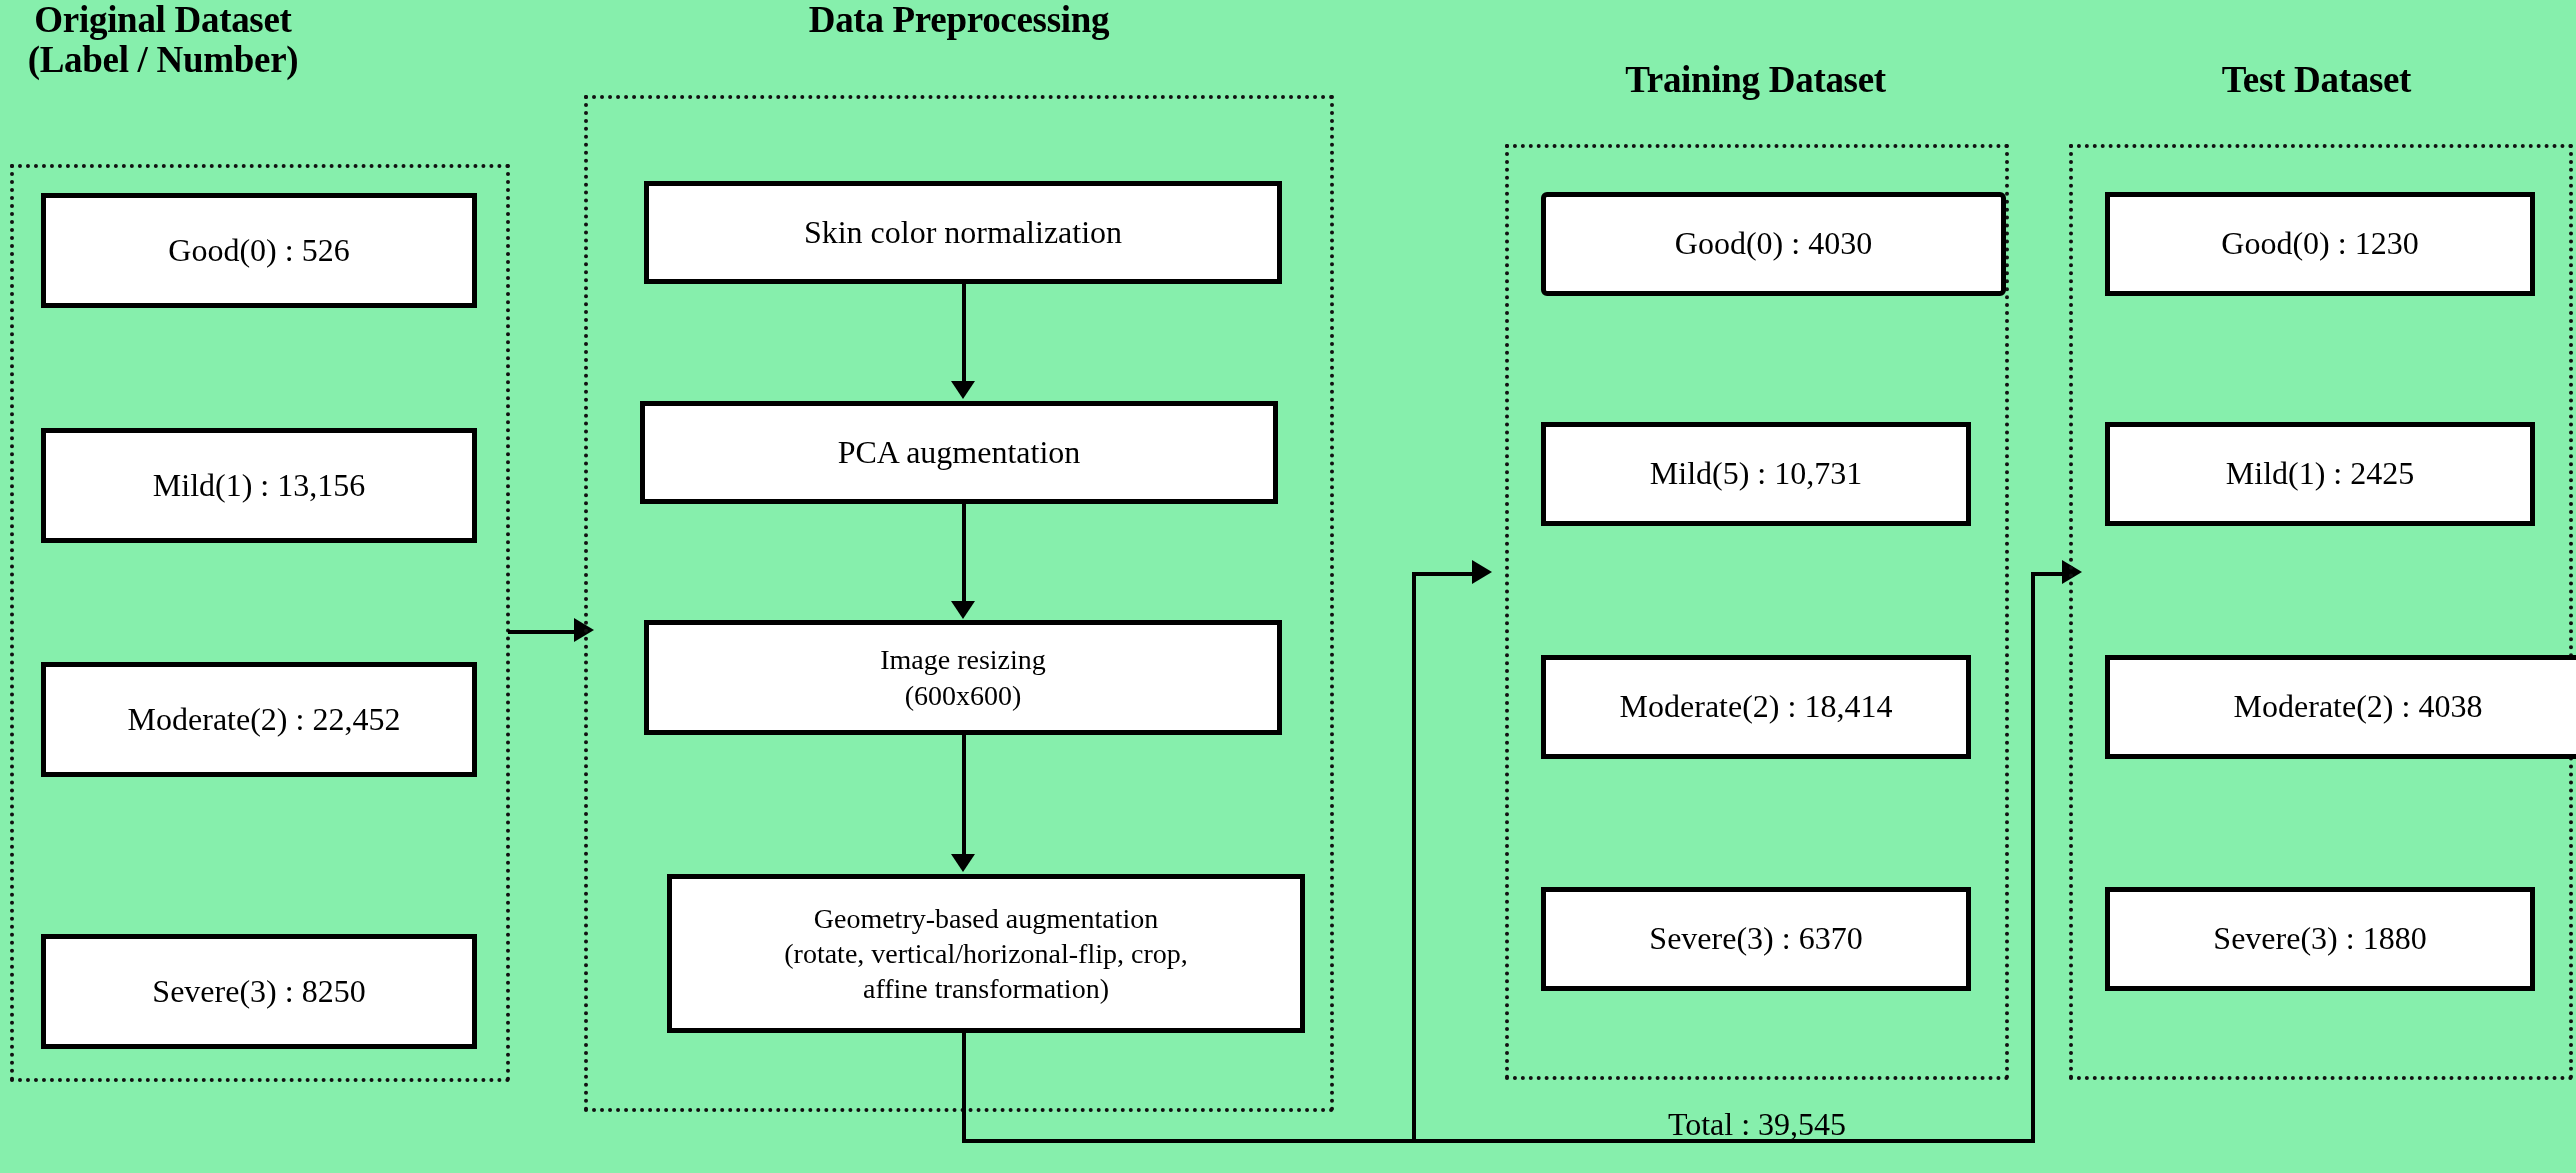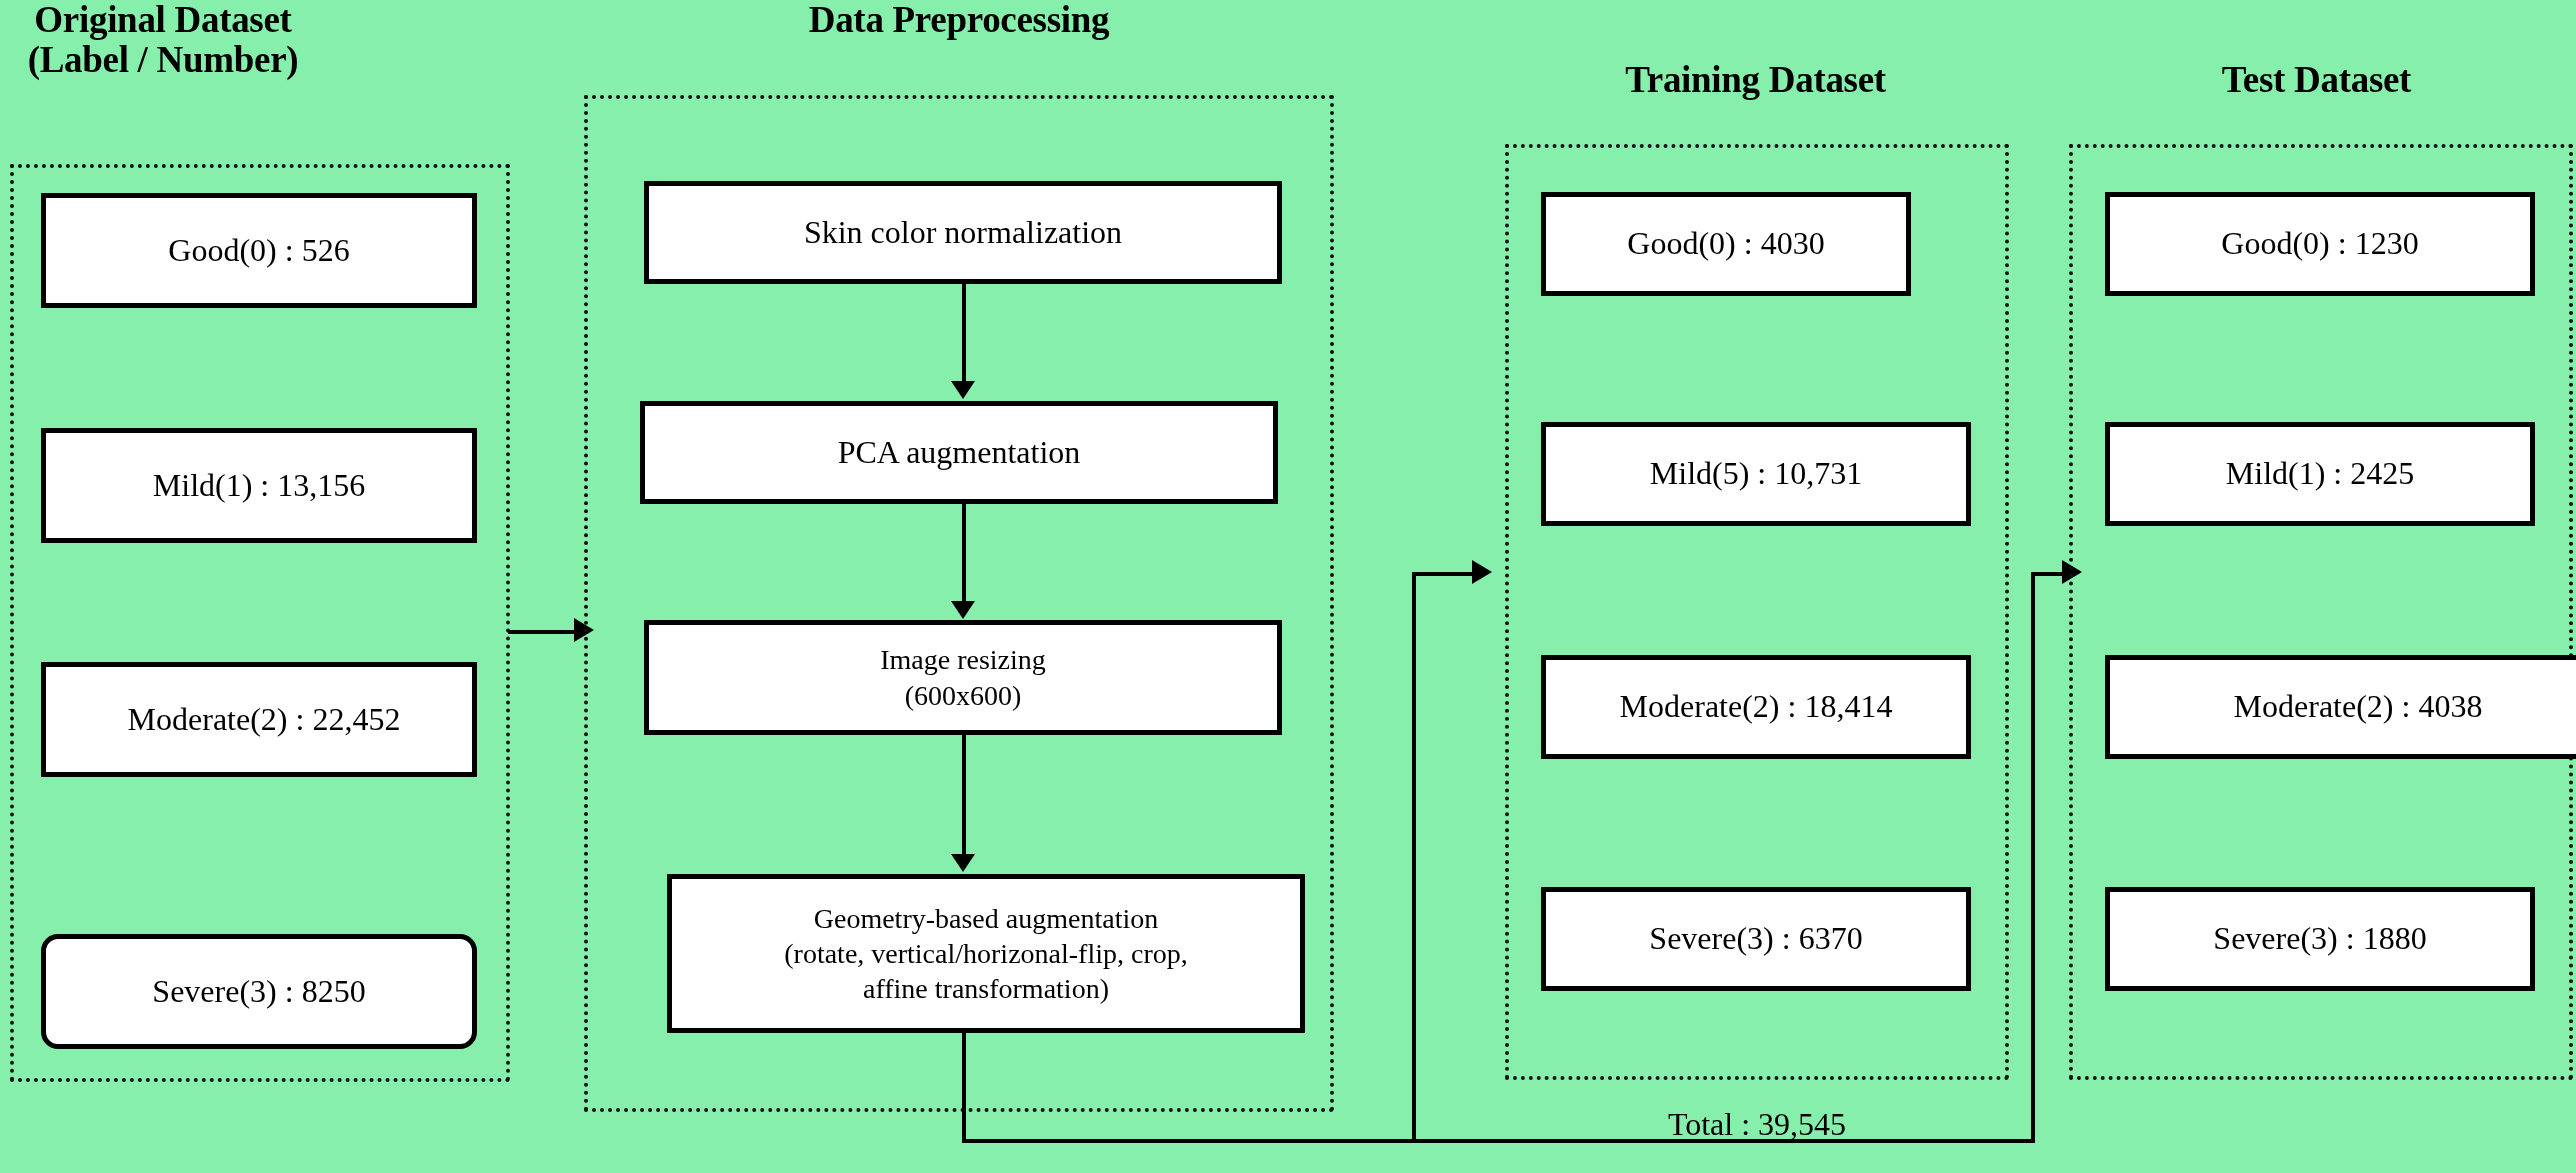--- a/index.html
+++ b/index.html
@@ -107,21 +107,21 @@
   <div class="col-title" style="left:2063px; top:60px; width:507px;">Test Dataset</div>
 
   <div class="group-box" style="left:9.7px; top:164px; width:500px; height:918px;"></div>
 
   <div class="node" style="left:41px; top:193px; width:436px; height:115px;">Good(0) : 526</div>
 
   <div class="node" style="left:41px; top:428px; width:436px; height:115px;">Mild(1) : 13,156</div>
 
   <div class="node" style="left:41px; top:662px; width:436px; height:115px;padding-left:16px;">Moderate(2) : 22,452</div>
 
-  <div class="node" style="left:41px; top:934px; width:436px; height:115px;border-radius:17px;">Severe(3) : 8250</div>
+  <div class="node" style="left:41px; top:934px; width:436px; height:115px;">Severe(3) : 8250</div>
 
   <div class="conn-h" style="left:508px; top:630px; width:71px;"></div>
   <div class="arrow-right" style="left:574px; top:618px;"></div>
 
   <div class="group-box" style="left:584px; top:95px; width:750px; height:1017px;"></div>
 
   <div class="node" style="left:644px; top:181px; width:638px; height:103px;">Skin color normalization</div>
 
   <div class="conn-v" style="left:962px; top:284px; height:104px;"></div>
   <div class="arrow-down" style="left:951px; top:381px;"></div>
@@ -147,21 +147,21 @@
   <div class="conn-v" style="left:1412px; top:572px; height:569px;"></div>
   <div class="conn-h" style="left:1412px; top:572px; width:66px;"></div>
   <div class="arrow-right" style="left:1472px; top:560px;"></div>
 
   <div class="conn-v" style="left:2031px; top:572px; height:569px;"></div>
   <div class="conn-h" style="left:2031px; top:572px; width:37px;"></div>
   <div class="arrow-right" style="left:2062px; top:560px;"></div>
 
   <div class="group-box" style="left:1505px; top:144px; width:504px; height:936px;"></div>
 
-  <div class="node" style="left:1541px; top:192px; width:370px; height:104px;">Good(0) : 4030</div>
+  <div class="node" style="left:1541px; top:192px; width:465px; height:104px;border-radius:6px;">Good(0) : 4030</div>
 
   <div class="node" style="left:1541px; top:422px; width:430px; height:104px;">Mild(5) : 10,731</div>
 
   <div class="node" style="left:1541px; top:655px; width:430px; height:104px;">Moderate(2) : 18,414</div>
 
   <div class="node" style="left:1541px; top:887px; width:430px; height:104px;">Severe(3) : 6370</div>
 
   <div class="caption" style="left:1505px; top:1106px; width:504px;">Total : 39,545</div>
 
   <div class="group-box" style="left:2069px; top:144px; width:504px; height:936px;"></div>

